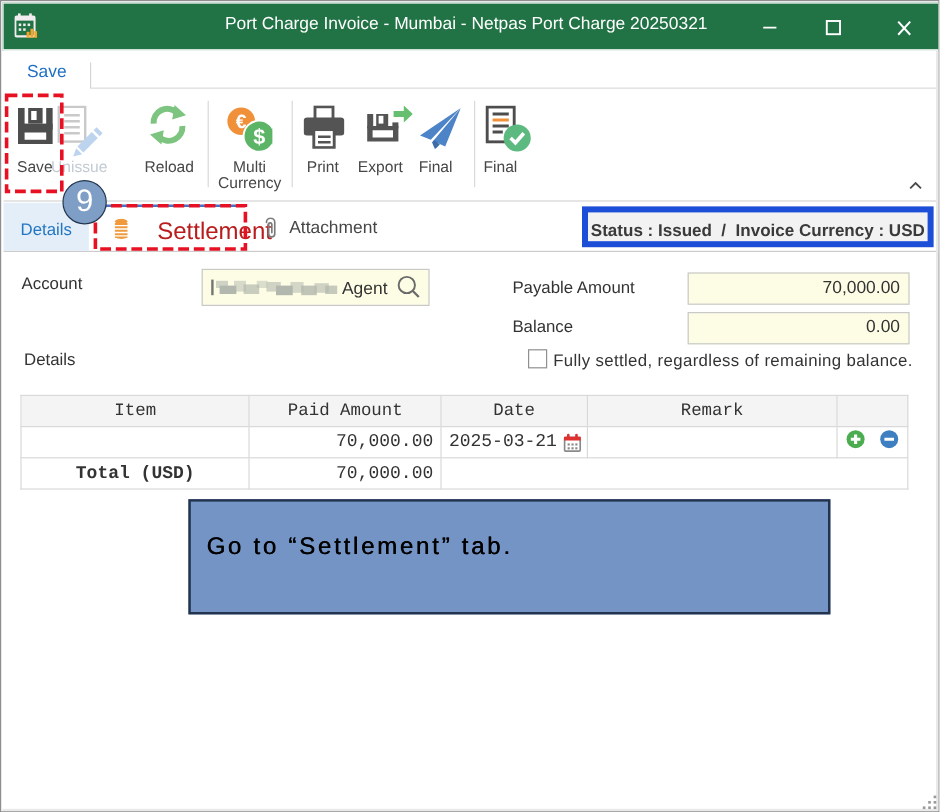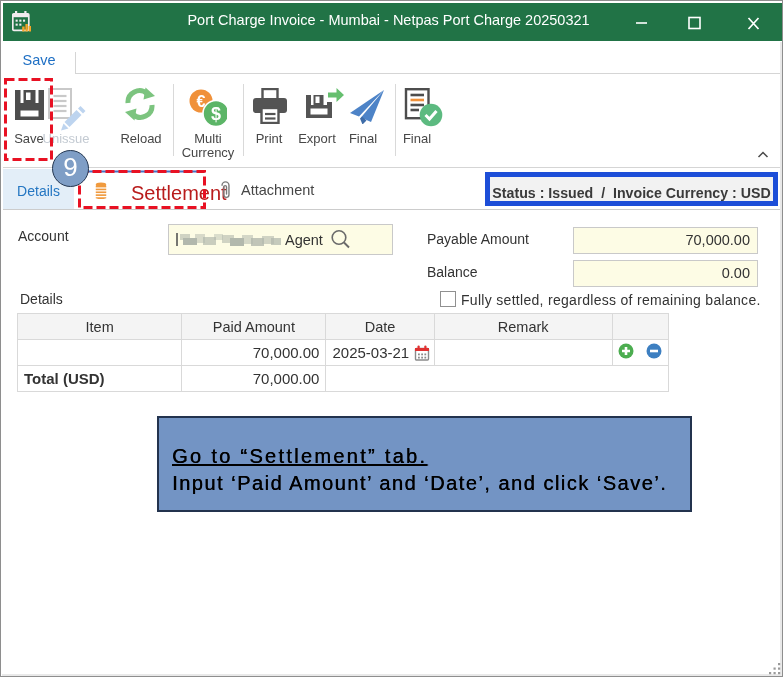--- a/index.html
+++ b/index.html
@@ -33,28 +33,28 @@
 #settab { position:absolute; left:128px; top:13px; color:#b91c1c; font-size:20px; }
 #atttab { position:absolute; left:238px; top:13px; color:#464646; font-size:14.5px; }
 #statusbox { position:absolute; left:482px; top:3px; width:293px; height:34px; background:#f2f2f2; border:5px solid #1d4ed8; text-align:center; font-weight:bold; font-size:14.2px; color:#3a3a3a; line-height:32px; }
 
 
 .flabel { position:absolute; font-size:14px; color:#333; }
 .field { position:absolute; background:#fdfce5; border:1px solid #c9c9c9; font-size:14.5px; color:#333; }
 .fr { text-align:right; }
 
 
-#tbl { position:absolute; left:16px; top:312px; width:652px; border-collapse:collapse; font-size:13.5px; color:#333; }
+#tbl { position:absolute; left:16px; top:328px; width:740px; border-collapse:collapse; font-size:13.5px; color:#333;font-family:Liberation Mono, monospace; }
 #tbl th { background:#f4f4f4; border:1px solid #d9d9d9; font-weight:normal; height:26px; font-size:14.5px; }
 #tbl td { border:1px solid #d9d9d9; height:26px; font-size:15px; padding:0 6px; }
-#tbl .tot { font-weight:bold; font-size:15px; text-align:left; }
+#tbl .tot { font-weight:bold; font-size:15px; text-align:center; }
 
 
 #note { position:absolute; left:156px; top:415px; width:535px; height:96px; background:#7394c4; border:2px solid #23334e; color:#000; font-size:20px; padding:25px 0 0 13px; line-height:27px; text-shadow:0.4px 0 0 #000; }
-#note .l1 { letter-spacing:2.3px;text-decoration:underline; }
+#note .l1 { letter-spacing:2.3px; }
 #note .l2 { letter-spacing:1.5px; }
 
 
 #overlay { position:absolute; left:0; top:0; width:783px; height:677px; pointer-events:none; }
 #badge { position:absolute; z-index:5; left:51px; top:149px; width:37px; height:37px; border-radius:50%; background:#7f9ec6; border:1.5px solid #243751; color:#fff; font-size:26px; text-align:center; line-height:33px; }
 </style>
 </head>
 <body>
 <div id="win">
   <div id="titlebar" class="abs"></div>
@@ -214,21 +214,21 @@
     </svg>
     <div id="settab">Settlement</div>
     <svg class="abs" width="13" height="19" style="left:216px; top:12px;" viewBox="0 0 14 22" id="icClip">
       <path d="M3 5 A 4 4 0 0 1 11 5 L11 16 A 3 3 0 0 1 5 16 L5 7 A 1.6 1.6 0 0 1 8.2 7 L8.2 15" fill="none" stroke="#7a7a7a" stroke-width="1.6" stroke-linecap="round"></path>
     </svg>
     <div id="atttab">Attachment</div>
     <div id="statusbox">Status : Issued&nbsp; /&nbsp; Invoice Currency : USD</div>
   </div>
 
   <div class="flabel" style="left:17px; top:227px;">Account</div>
-  <div class="field" style="left:167px; top:223px; width:225px; height:31px;">
+  <div class="field" style="left:167px; top:223px; width:190px; height:31px;">
     <svg width="188" height="28" viewBox="0 0 188 28" style="position:absolute; left:0; top:0;">
       <g fill="#a0a8a0" opacity="0.8">
         <rect x="7" y="8" width="2" height="13" fill="#555"></rect>
         <rect x="11" y="9" width="10" height="6" opacity="0.6"></rect>
         <rect x="14" y="13" width="14" height="7"></rect>
         <rect x="26" y="9" width="10" height="9" opacity="0.5"></rect>
         <rect x="34" y="12" width="13" height="8" opacity="0.7"></rect>
         <rect x="45" y="9" width="9" height="6" opacity="0.45"></rect>
         <rect x="53" y="10" width="12" height="8" opacity="0.6"></rect>
         <rect x="61" y="13" width="14" height="8"></rect>
@@ -289,21 +289,21 @@
       </td>
     </tr>
     <tr>
       <td class="tot">Total (USD)</td>
       <td style="text-align:right;">70,000.00</td>
       <td colspan="3"></td>
     </tr>
   </tbody>
     </table>
 
-  <div id="note"><span class="l1">Go to “Settlement” tab.</span><br><span class="l2">Input ‘Paid Amount’ and ‘Date’, and click ‘Save’.</span></div>
+  <div id="note"><span class="l1">Go to “Settlement” tab.</span><br></div>
 
   <div class="abs" style="left:779px; top:41px; width:2px; height:633px; background:#e9e9e9;"></div>
   <div class="abs" style="left:1px; top:673px; width:780px; height:2px; background:#e9e9e9;"></div>
   <div id="badge">9</div>
 
   <svg id="overlay" viewBox="0 0 783 677">
 
     <line x1="78" y1="170.5" x2="204" y2="170.5" stroke="#4472c4" stroke-width="2"></line>
     <rect x="4.5" y="78.5" width="46" height="80" fill="none" stroke="#e81123" stroke-width="3" stroke-dasharray="9 4"></rect>
     <rect x="78.5" y="170.5" width="125" height="36" fill="none" stroke="#e81123" stroke-width="3" stroke-dasharray="9 4"></rect>

